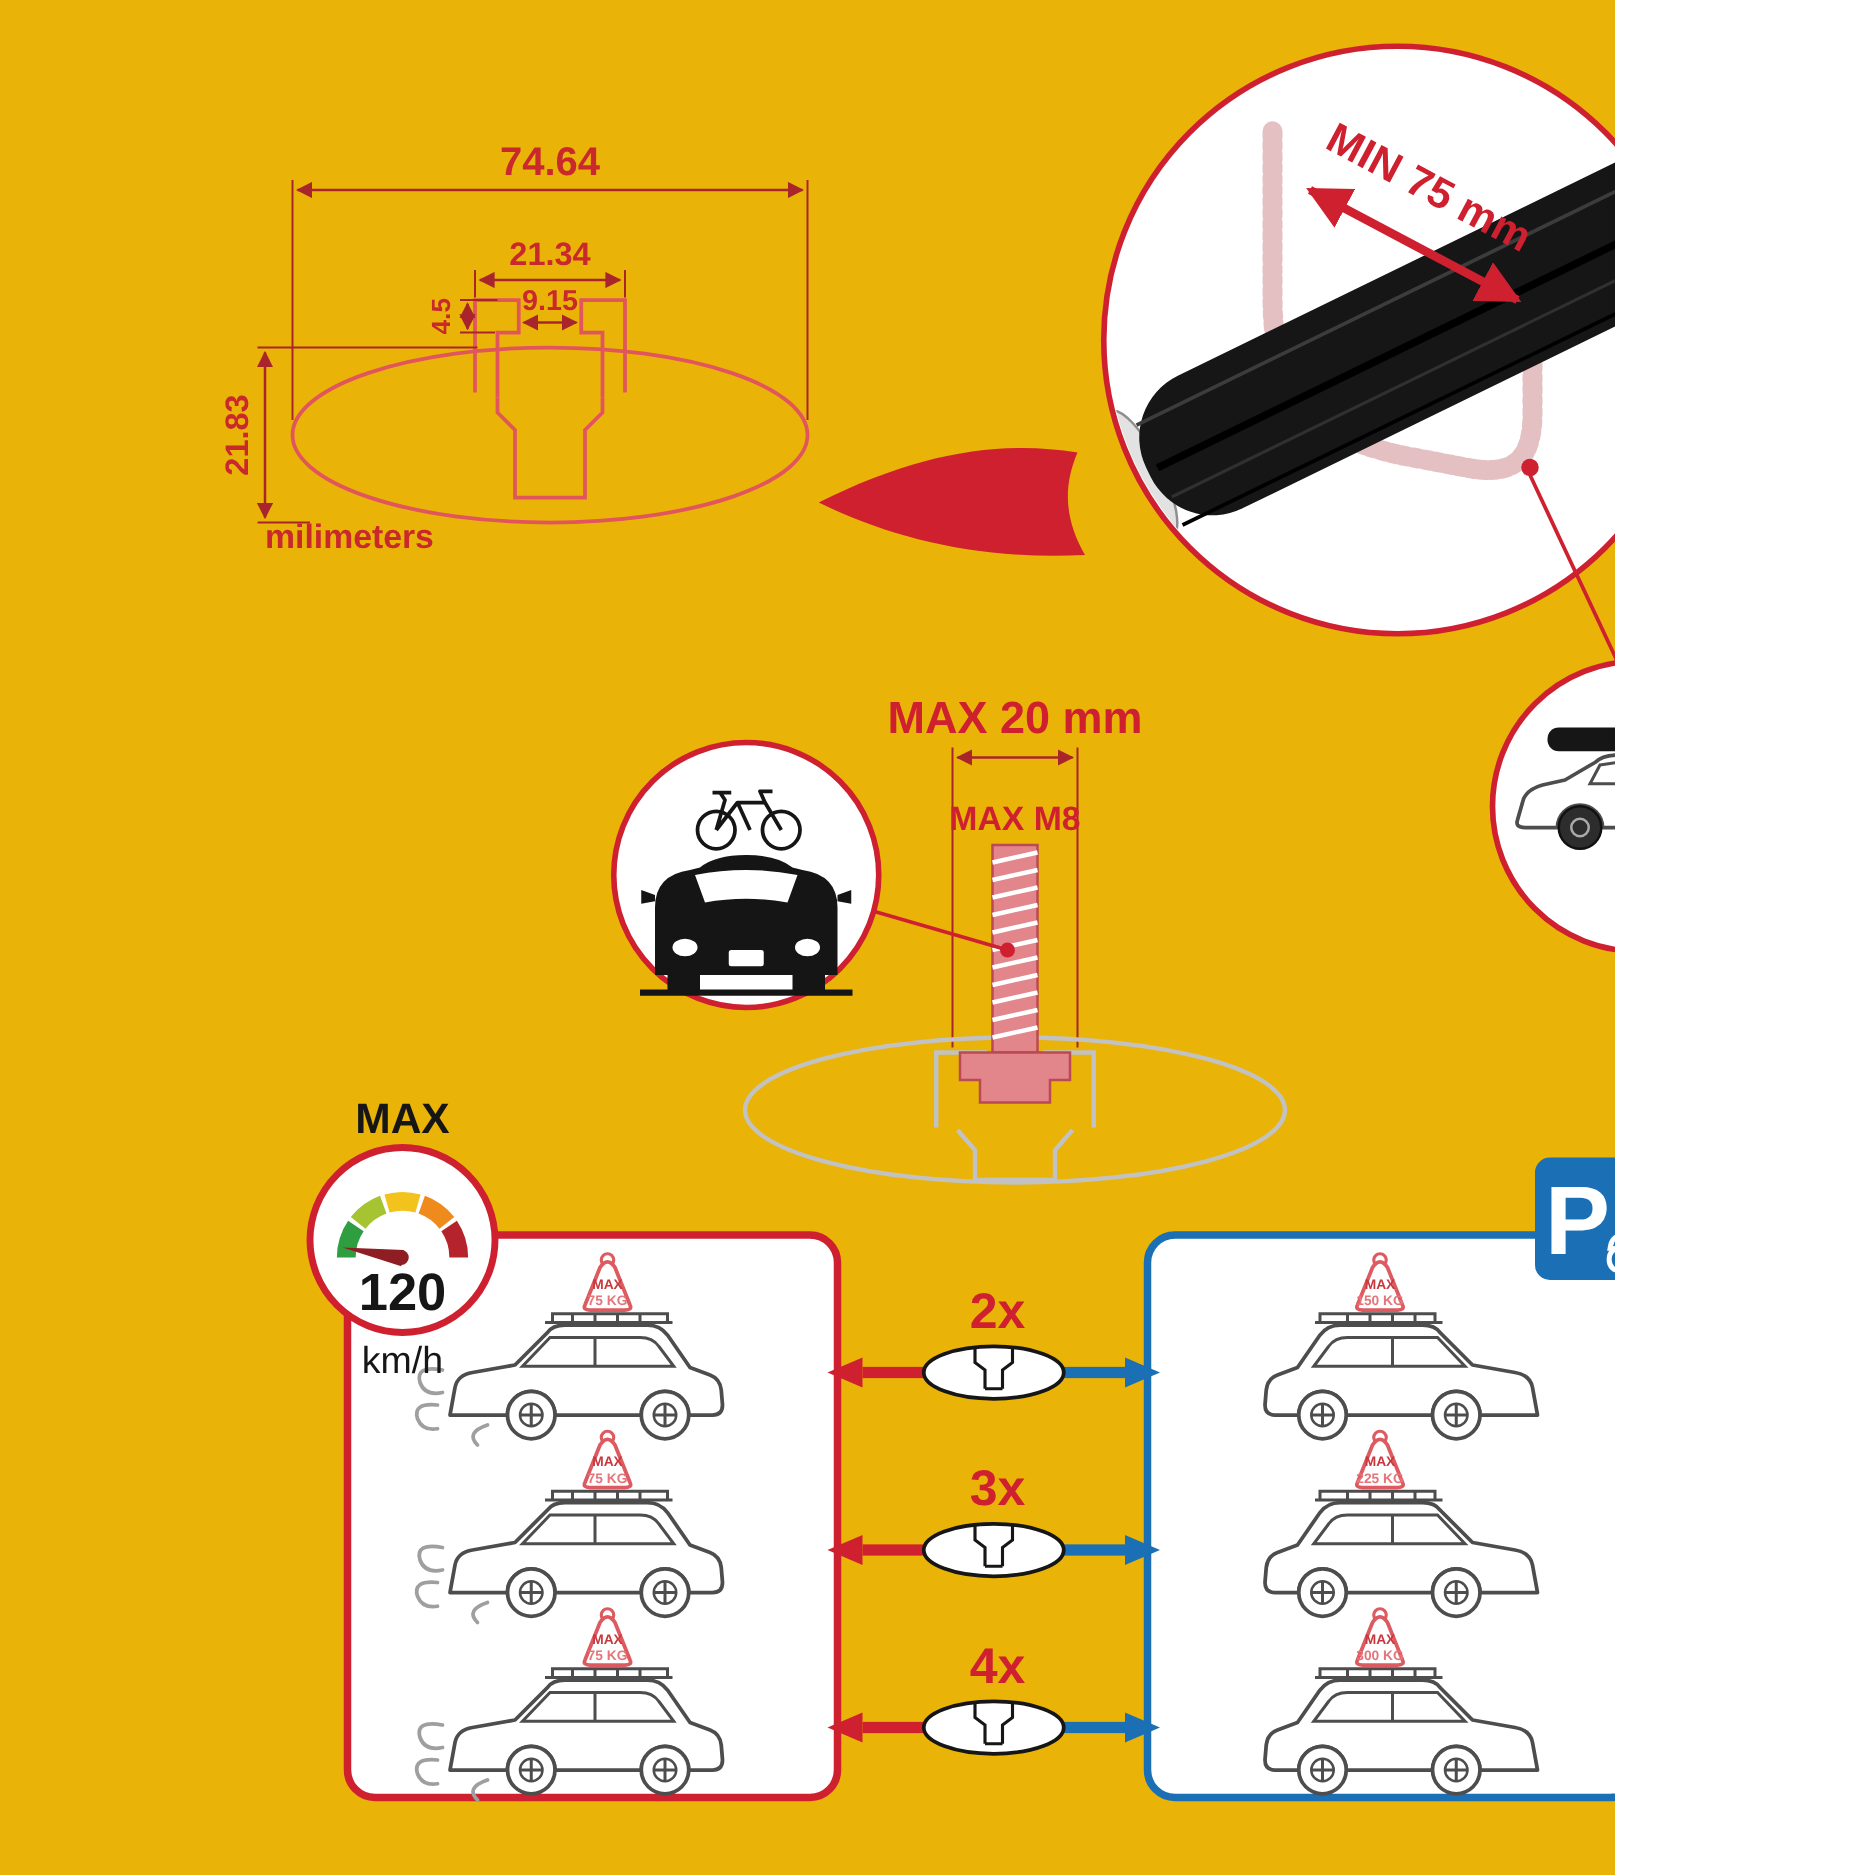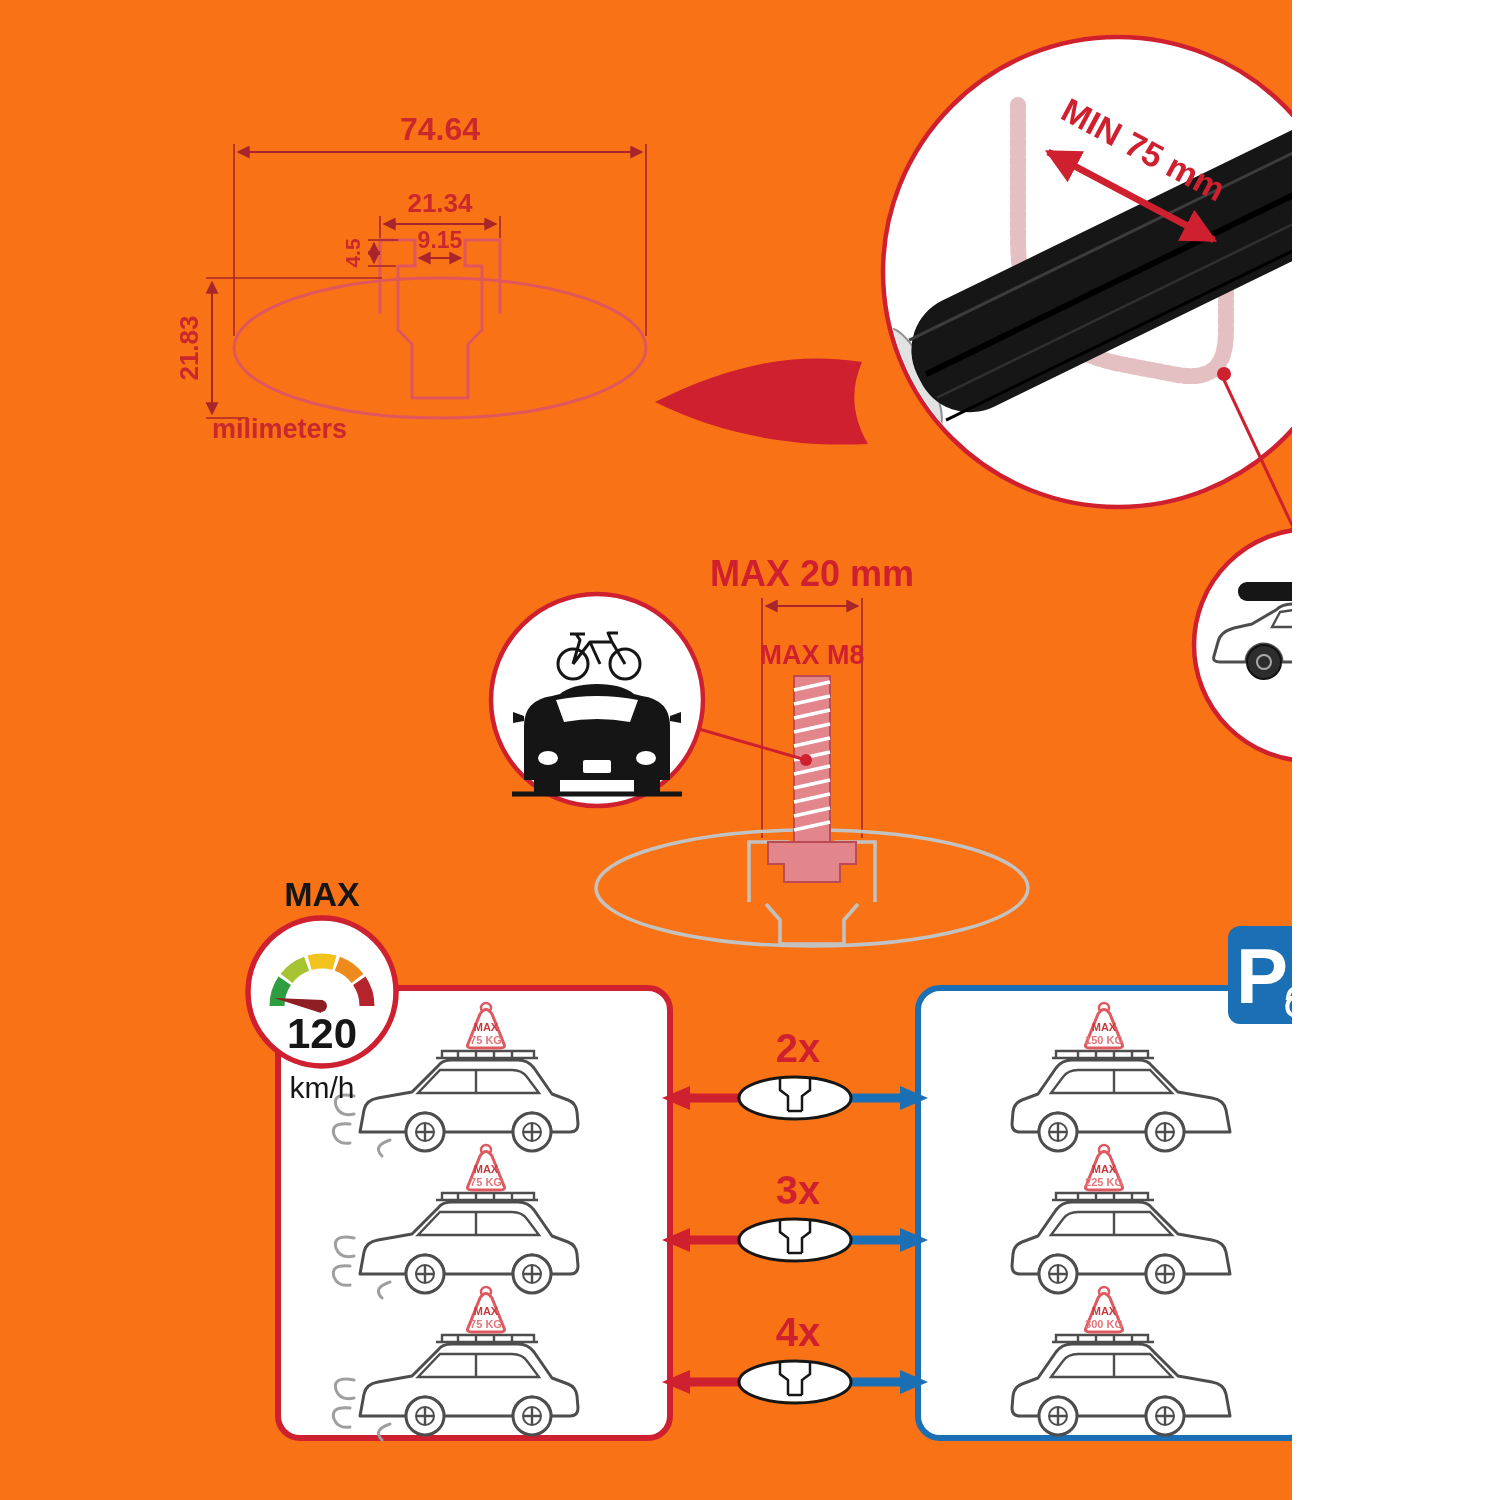--- a/index.html
+++ b/index.html
@@ -1,17 +1,17 @@
 <!DOCTYPE html>
 <html><head>
 <meta charset="utf-8">
 <style>
   * { margin:0; padding:0; box-sizing:border-box; }
   body { background:#ffffff; font-family:"Liberation Sans", sans-serif; }
-  #canvas { position:relative; width:1292px; height:1500px; background:#f97316; overflow:hidden;text-align:center; }
+  #canvas { position:relative; width:1292px; height:1500px; background:#eab308; overflow:hidden;text-align:center; }
   svg { position:absolute; left:0; top:0; }
   text { font-family:"Liberation Sans", sans-serif; }
 
   .dimtxt   { fill:#c9282d; font-weight:bold; }
   .dimline  { stroke:#a8262b; stroke-width:2; fill:none; }
   .thin     { stroke:#a8262b; stroke-width:1.6; fill:none; }
   .profile-red { fill:none; stroke:#e0565c; stroke-width:3; }
   .profile-gray{ fill:none; stroke:#c2c2c2; stroke-width:3.5; }
 
   .redbig   { fill:#cf2030; font-weight:bold; }

